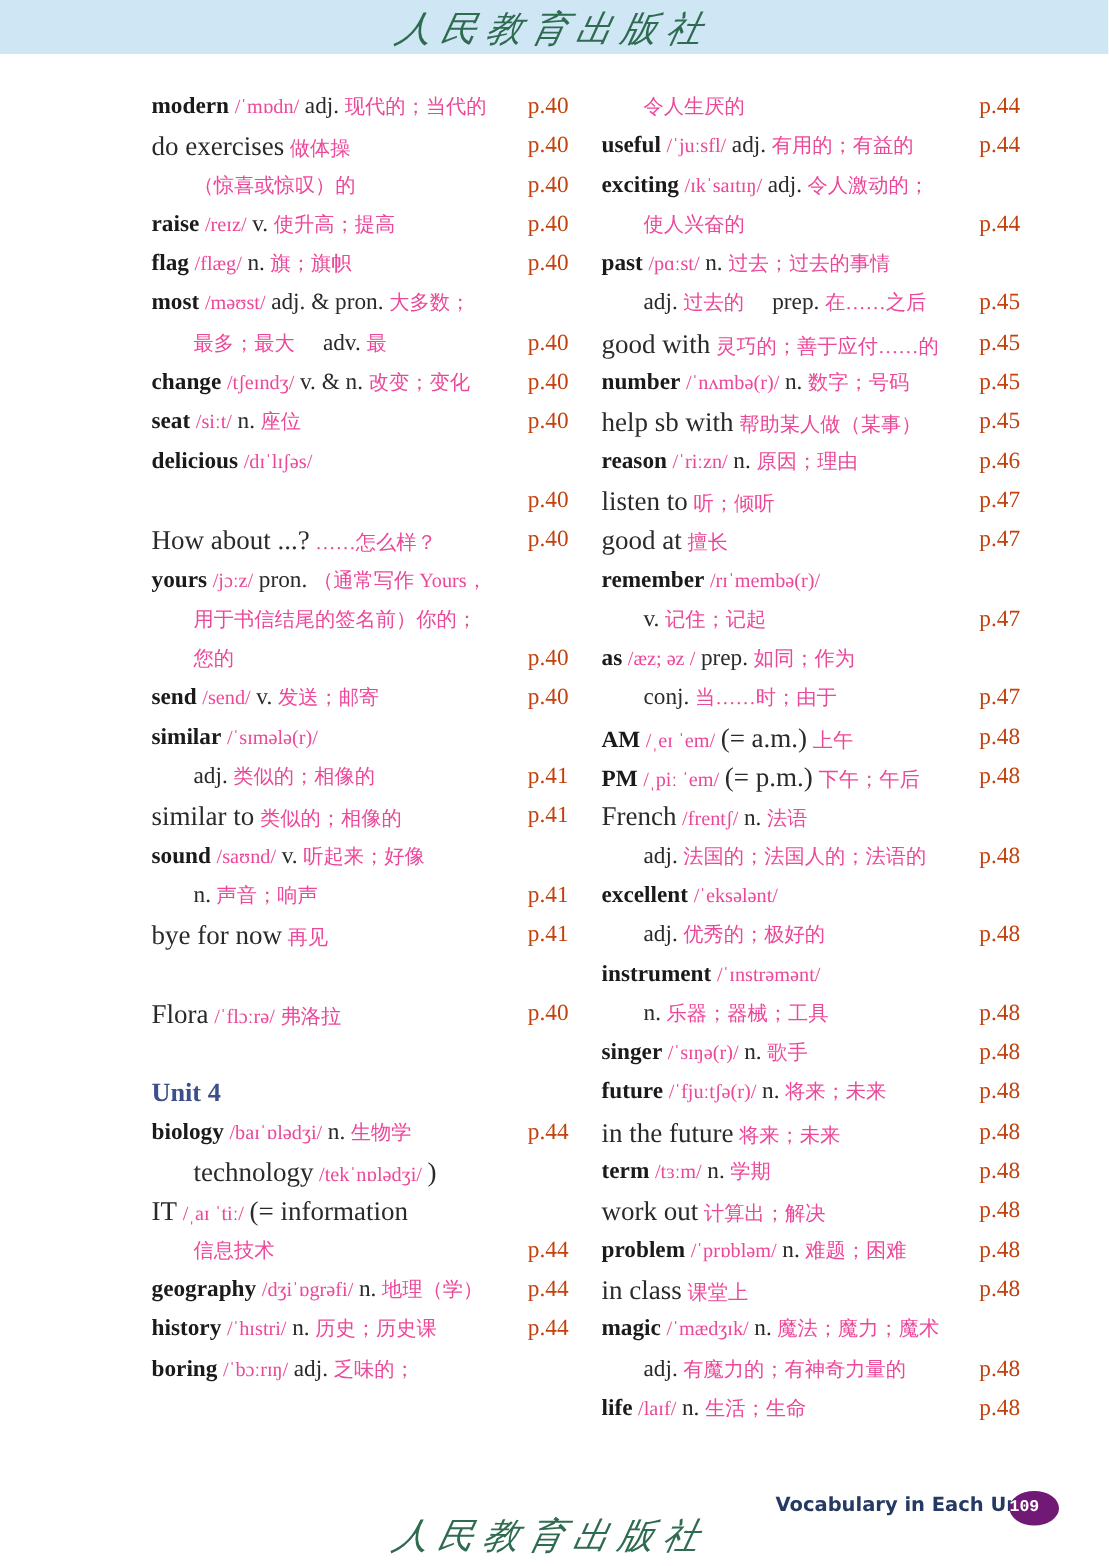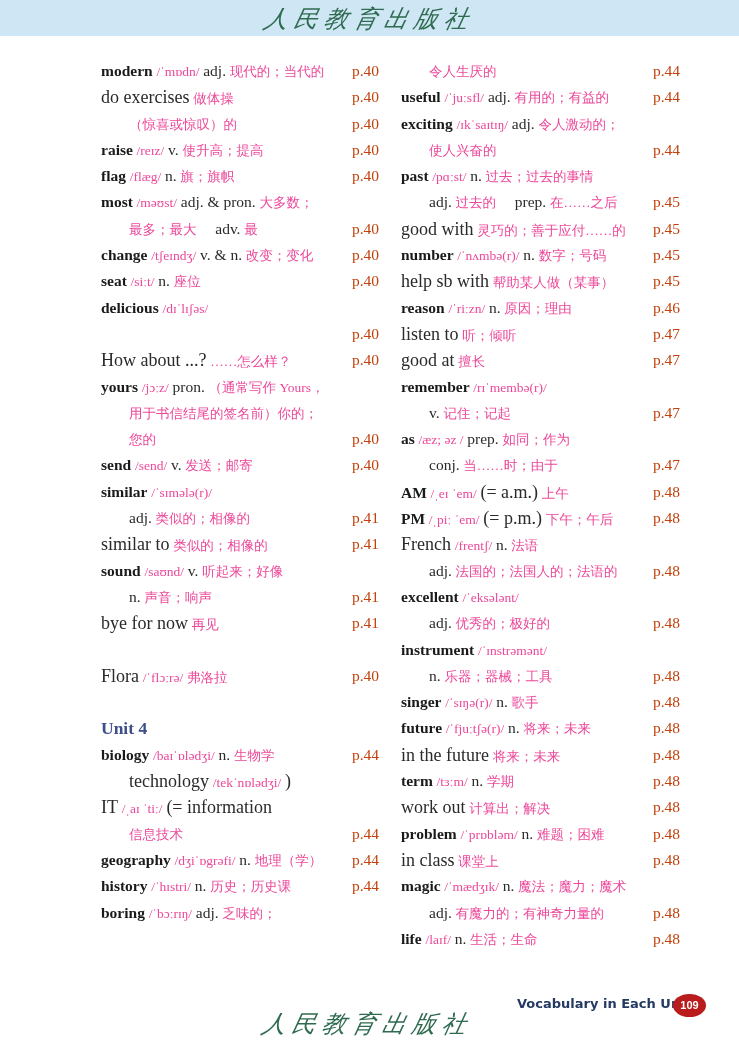--- a/index.html
+++ b/index.html
@@ -44,23 +44,23 @@
     .unit-title {
       font-weight: bold; font-size: 17.5px; color: #3d4f8a;
     }
     .footer-label {
       position: absolute; left: 517px; top: 996px;
       font-family: "DejaVu Sans", sans-serif; font-size: 13px; font-weight: bold;
       color: #253a63;
     }
     .page-badge {
       position: absolute; left: 673px; top: 994px; width: 33px; height: 23px;
-      border-radius: 50%; background: #b91c1c; color: #fff;
-      font-family: Liberation Sans, sans-serif; font-size: 11px; font-weight: bold;
-      text-align: center; line-height: 23px;
+      border-radius: 50%; background: #701a75; color: #fff;
+      font-family: Liberation Mono, monospace; font-size: 11px; font-weight: bold;
+      text-align: left; line-height: 23px;
     }
   </style>
 </head>
 <body>
 
 <div class="header-band"></div>
 <div class="publisher top">人民教育出版社</div>
 
 <div class="col left">
     <div class="row"><span class="txt"><span class="hw">modern</span> <span class="ph">/ˈmɒdn/</span> <span class="pos">adj.</span> <span class="zh">现代的；当代的</span> </span><span class="pg">p.40</span></div>

